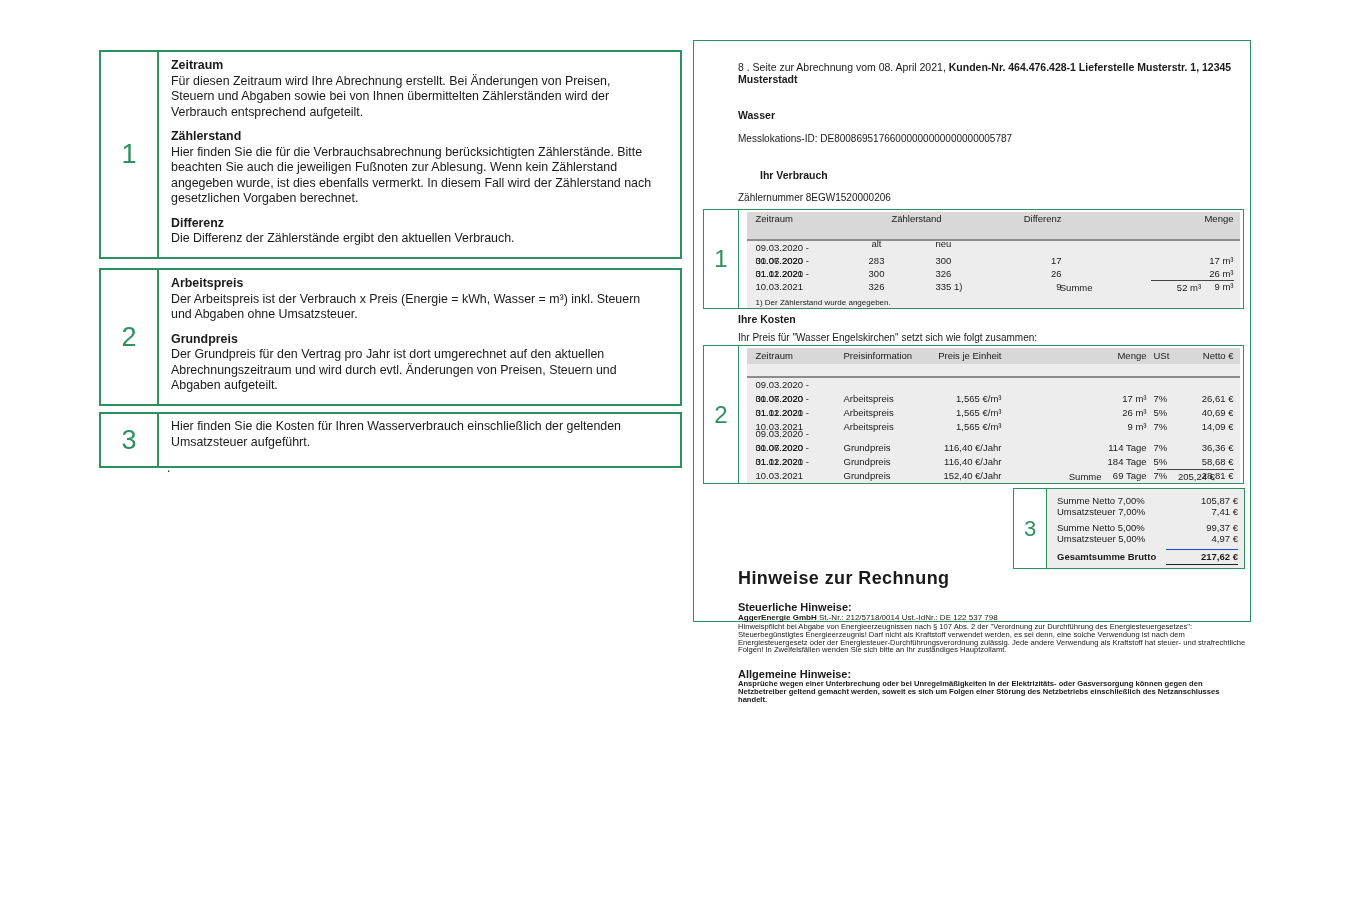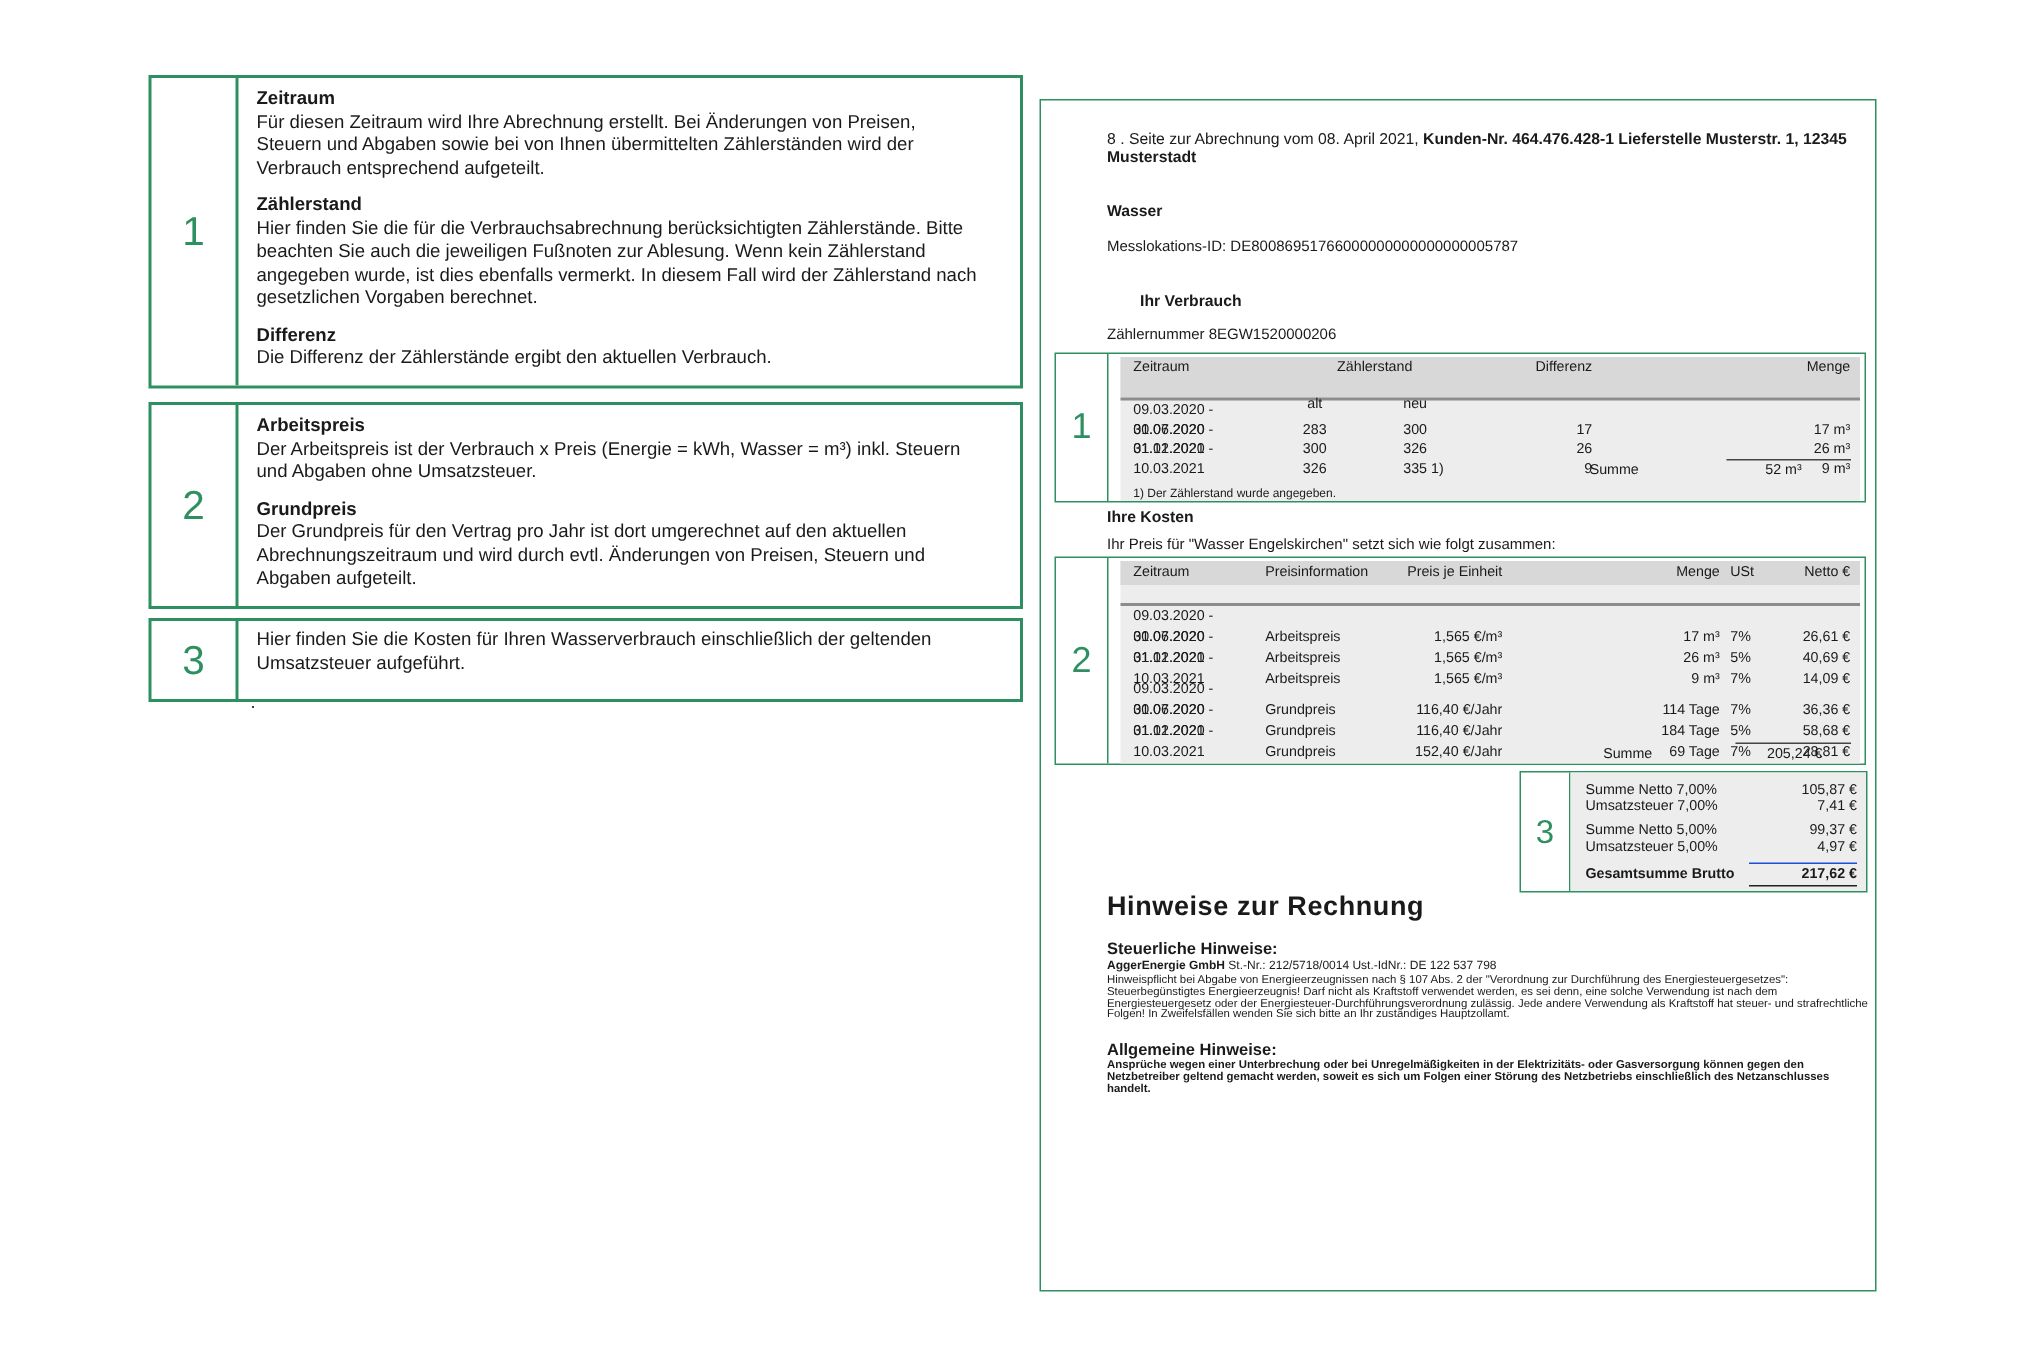--- a/index.html
+++ b/index.html
@@ -6,21 +6,21 @@
   * { margin:0; padding:0; box-sizing:border-box; }
   html,body { width:1350px; height:900px; background:#fff; font-family:"Liberation Sans", sans-serif; color:var(--ink); }
   
   .legend-box { position:absolute; left:99px; width:583px; border:2px solid var(--green); display:flex; background:#fff; overflow:hidden; }
   .legend-num { width:58px; flex:0 0 58px; border-right:2px solid var(--green); display:flex; align-items:center; justify-content:center; color:var(--green); font-size:27px; }
   .legend-content { padding:6px 10px 0 12px; width:506px; font-size:12.4px; line-height:15.5px; }
   .legend-sec { margin-bottom:9px; }
   .legend-sec h4 { font-size:12.4px; font-weight:bold; }
   .stray-dot { position:absolute; left:167px; top:461px; font-size:12px; }
   
-  .page { position:absolute; left:693px; top:66px; width:558px; height:795px; border:1.5px solid var(--green); background:#fff; font-size:10px; }
+  .page { position:absolute; left:693px; top:40px; width:558px; height:582px; border:1.5px solid var(--green); background:#fff; font-size:10px; }
   .pg-header { position:absolute; left:44px; top:20px; width:505px; font-size:10.5px; }
   .b { font-weight:bold; }
   .sec-h { position:absolute; left:44px; font-size:10.5px; font-weight:bold; }
   .sec-t { position:absolute; left:44px; font-size:10px; }
   
   .ann { position:absolute; border:1.5px solid var(--green); display:flex; background:transparent; }
   .ann-num { border-right:1.5px solid var(--green); color:var(--green); display:flex; align-items:center; justify-content:center; }
   .ann-body { flex:1; padding:2px 0 0 7.5px; }
   
   .tbl { width:493px; background:var(--body); font-size:9.5px; }

